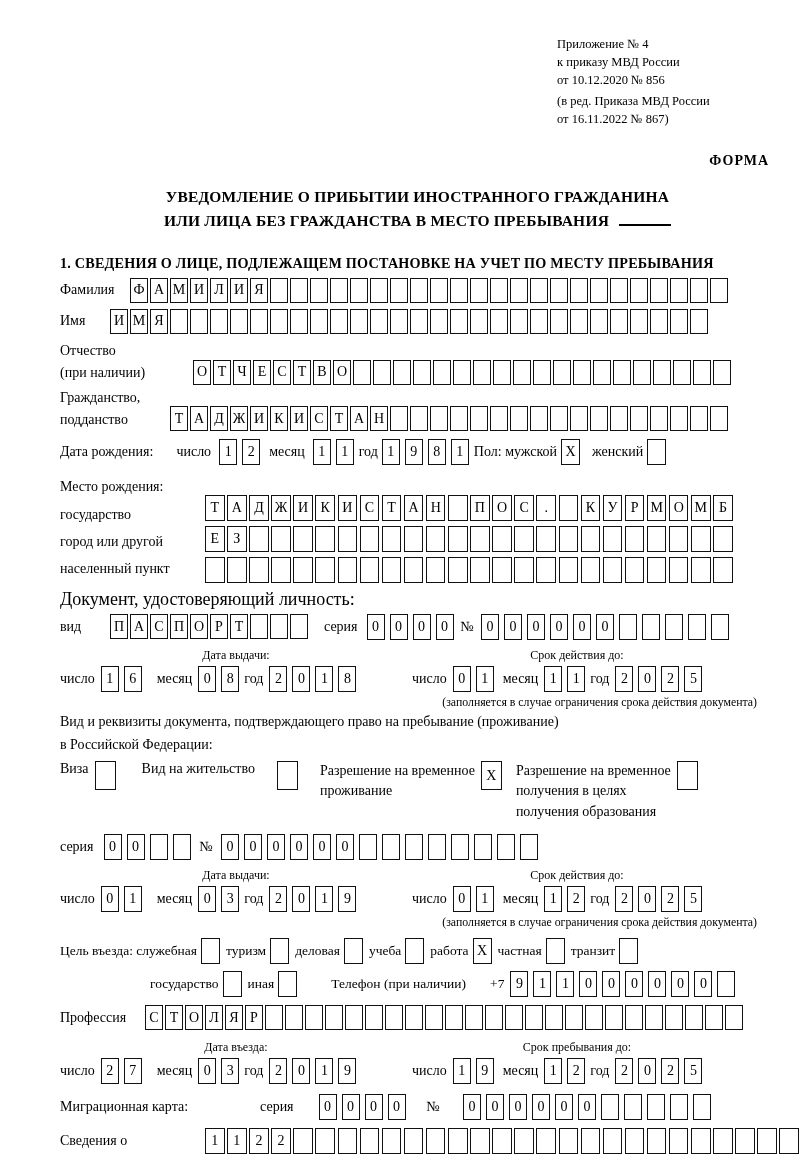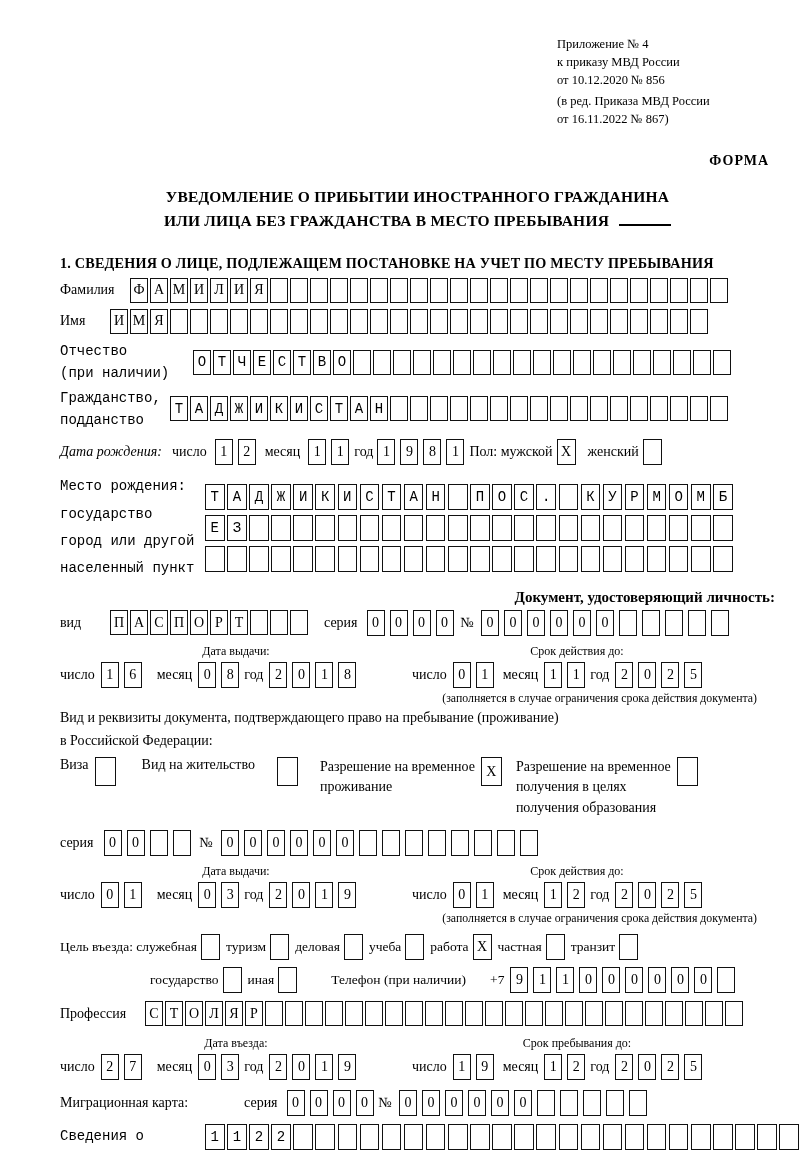--- a/index.html
+++ b/index.html
@@ -13,40 +13,40 @@
   
   .hdr{margin-left:auto;width:218px;font-size:12.5px;line-height:1.42;}
   .hdr .gap{margin-top:4px;}
   .forma{margin-top:24px;text-align:right;font-weight:bold;font-size:14px;letter-spacing:1px;padding-right:6px;}
   .title{margin-top:16px;text-align:center;font-weight:bold;font-size:15.5px;line-height:1.55;letter-spacing:.2px;}
   .uline{display:inline-block;width:52px;border-bottom:2px solid #000;margin-left:10px;}
   .sec{margin-top:22px;font-weight:bold;font-size:14.2px;letter-spacing:.2px;}
 
   
   .row{display:flex;align-items:center;margin-top:6px;}
-  .rowt{display:flex;align-items:center;margin-top:4px;font-family:Liberation Mono, monospace;}
+  .rowt{display:flex;align-items:flex-end;margin-top:4px;}
   .lbl{flex:none;}
   .w50{width:50px;} .w70{width:70px;} .w85{width:85px;} .w110{width:110px;} .w133{width:133px;} .w145{width:145px;}
   .cells{display:flex;flex-wrap:nowrap;align-items:center;}
   .cell{
     flex:none;display:inline-flex;align-items:center;justify-content:center;
     width:16px;height:23px;border:1.5px solid #111;margin-right:2px;
     font-size:14px;line-height:1;background:#fff;
   }
   .cell.wide{width:17.5px;height:24px;margin-right:2.6px;}
   .cell.dt{width:16px;height:24px;margin-right:5px;border-width:1.6px;}
   .cell.cb{width:17px;height:24px;margin-left:4px;margin-right:6px;border-width:1.6px;}
   .cell.cblg{width:19px;height:27px;margin-left:6px;margin-right:8px;border-width:1.7px;}
   .stack{display:flex;flex-direction:column;}
   .stack .cells{margin-top:5px;}
   .stack .cells:first-child{margin-top:0;}
   .lblcol{flex:none;line-height:1.6;}
 
   
-  .center-b{margin-top:6px;text-align:right;font-weight:bold;font-size:15px;}
+  .center-b{margin-top:6px;text-align:left;font-weight:normal;font-size:18px;}
 
   
   .daterow{display:flex;margin-top:8px;}
   .dcol1{width:352px;flex:none;}
   .dcol2{width:330px;flex:none;}
   .dhead{text-align:center;font-size:12px;margin-bottom:3px;}
   .dline{display:flex;align-items:center;}
   .dline .t{margin-right:6px;}
   .note{font-size:11.8px;margin-top:3px;margin-left:-95px;width:440px;text-align:right;white-space:nowrap;}
 
@@ -217,21 +217,21 @@
         <span class="cell"></span>
         <span class="cell"></span>
         <span class="cell"></span>
         <span class="cell"></span>
         <span class="cell"></span>
         <span class="cell"></span>
       </span>
   </div>
 
   <div class="row" style="margin-top:8px;">
-    <span class="t" style="margin-right:10px;font-style:italic;">Дата рождения:</span>
+    <span class="t" style="margin-right:23px;">Дата рождения:</span>
     <span class="t" style="margin-right:8px;">число</span>
     <span class="cells">
         <span class="cell dt">1</span>
         <span class="cell dt">2</span>
       </span>
     <span class="t" style="margin:0 8px 0 4px;">месяц</span>
     <span class="cells">
         <span class="cell dt">1</span>
         <span class="cell dt">1</span>
       </span>
@@ -674,21 +674,21 @@
         <span class="cells">
             <span class="cell dt">2</span>
             <span class="cell dt">0</span>
             <span class="cell dt">2</span>
             <span class="cell dt">5</span>
           </span>
       </div>
     </div>
   </div>
 
-  <div class="row" style="margin-top:10px;">
+  <div class="row" style="margin-top:10px;gap:16px;">
     <span class="t">Миграционная карта:</span>
     <span class="t" style="margin-left:56px;margin-right:9px;">серия</span>
     <span class="cells">
         <span class="cell dt">0</span>
         <span class="cell dt">0</span>
         <span class="cell dt">0</span>
         <span class="cell dt">0</span>
       </span>
     <span class="t" style="margin:0 7px 0 0;">№</span>
     <span class="cells">

